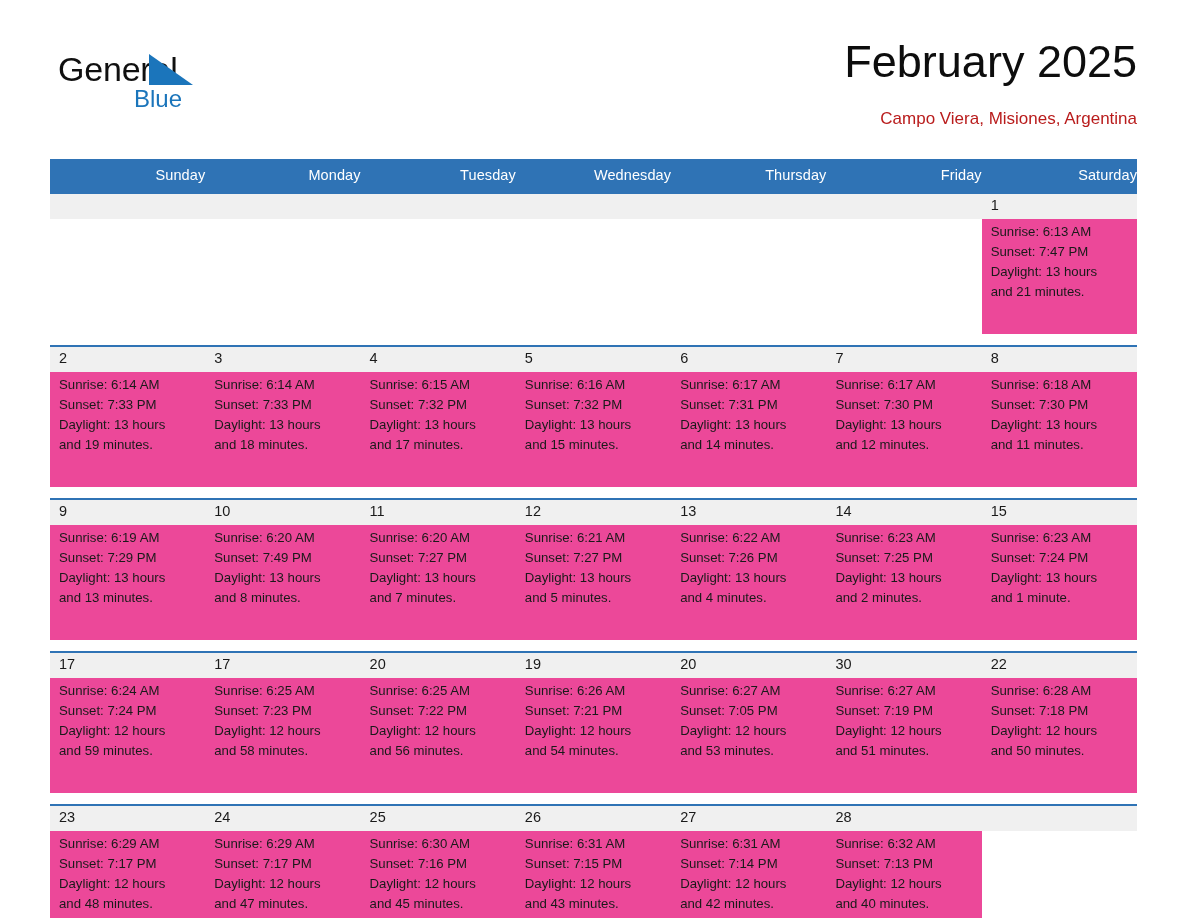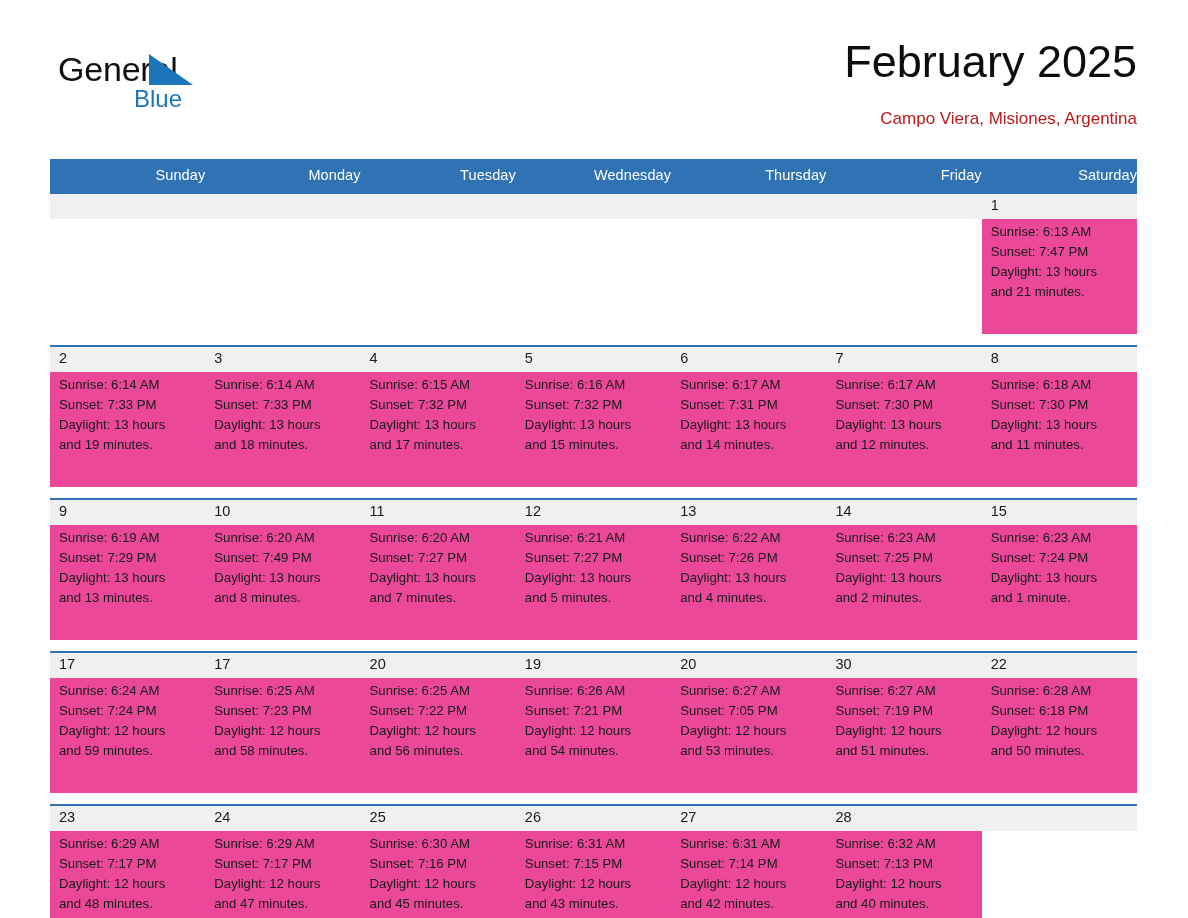--- a/index.html
+++ b/index.html
@@ -382,21 +382,21 @@
             <span class="info-line">and 53 minutes.</span>
           </td>
           <td>
             <span class="info-line">Sunrise: 6:27 AM</span>
             <span class="info-line">Sunset: 7:19 PM</span>
             <span class="info-line">Daylight: 12 hours</span>
             <span class="info-line">and 51 minutes.</span>
           </td>
           <td>
             <span class="info-line">Sunrise: 6:28 AM</span>
-            <span class="info-line">Sunset: 6:18 PM</span>
+            <span class="info-line">Sunset: 7:18 PM</span>
             <span class="info-line">Daylight: 12 hours</span>
             <span class="info-line">and 50 minutes.</span>
           </td>
         </tr>
         <tr class="week-gap">
           <td colspan="7"></td>
         </tr>
         <tr class="week-sep">
           <td colspan="7"></td>
         </tr>

